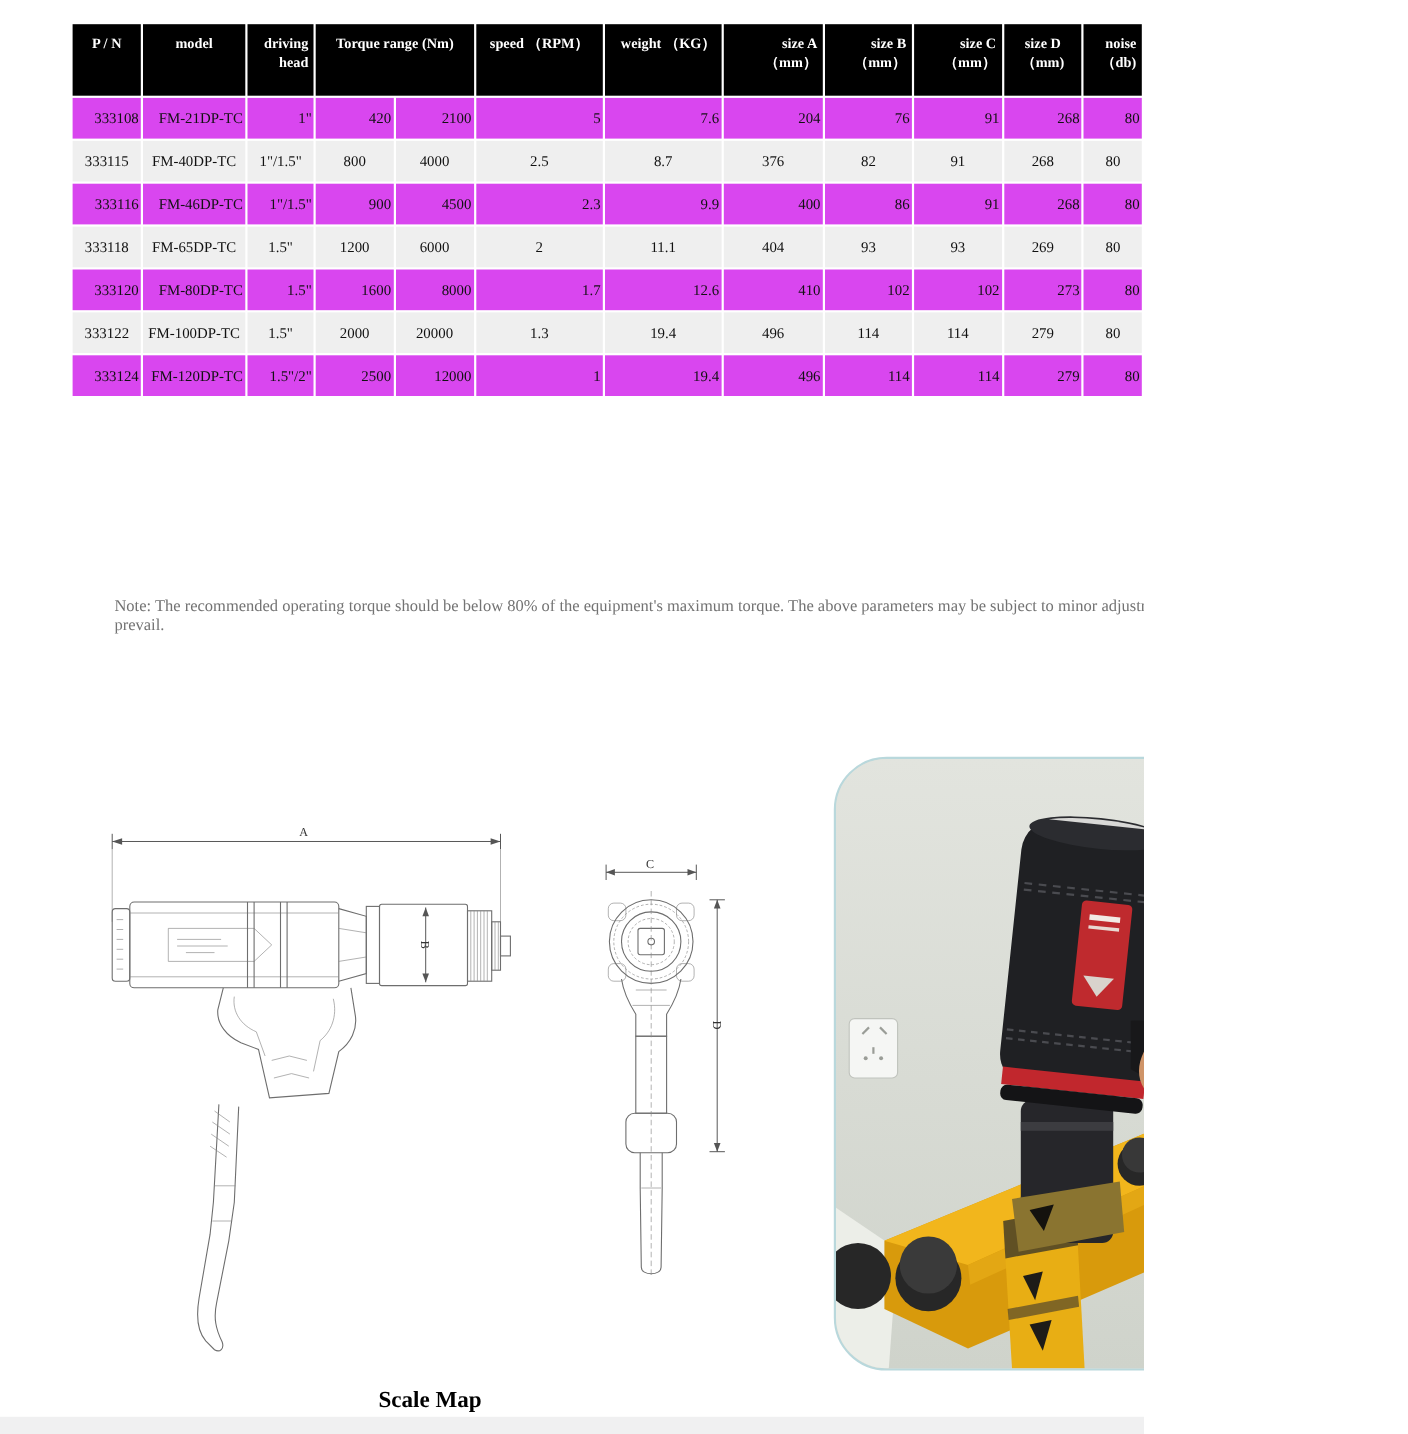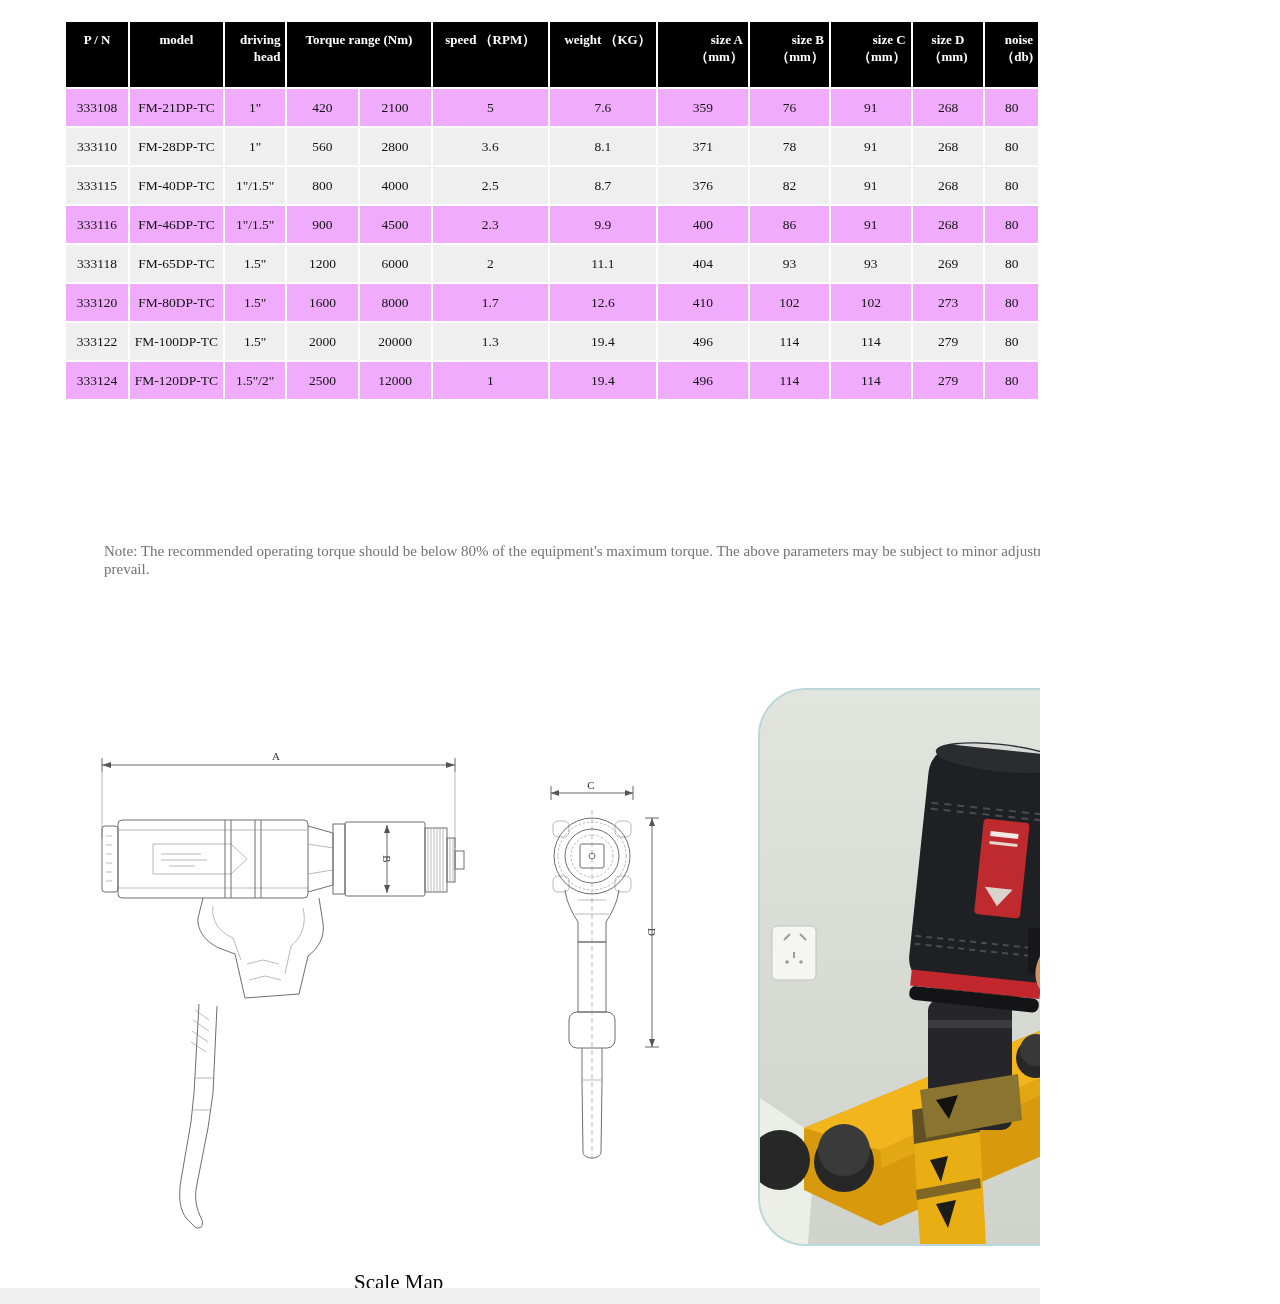--- a/index.html
+++ b/index.html
@@ -5,21 +5,21 @@
   html,body{margin:0;padding:0;background:#ffffff;}
   .canvas{position:relative;width:1040px;height:1304px;background:#ffffff;overflow:hidden;
           font-family:"Liberation Serif", serif;color:#111;}
 
   
   .spec-table{position:absolute;left:64px;top:20px;border-collapse:separate;border-spacing:2px;
               table-layout:fixed;background:#ffffff;}
   .spec-table th{background:#000;color:#fff;font-weight:bold;font-size:13px;line-height:1.3;
                  vertical-align:top;height:65px;box-sizing:border-box;padding:10px 5px 3px 5px;}
   .spec-table td{font-size:13.5px;text-align:center;height:37px;box-sizing:border-box;padding:0 2px;}
-  .row-dark td{background:#f0abfc;}
+  .row-dark td{background:#d946ef;text-align:right;}
   .row-light td{background:#efefef;}
   .th-c{text-align:center;}
   .th-l{text-align:right;padding-left:7px;}
   .th-r{padding-right:7px;}
 
   
   .note{position:absolute;left:88px;top:526px;width:1182px;margin:16px;
         font-size:15px;line-height:1.2;color:#737373;}
 
   
@@ -30,21 +30,21 @@
   .dim{stroke:#555;stroke-width:.9;fill:none;}
   .dim-label{font-family:"Liberation Serif",serif;font-size:11px;fill:#333;stroke:none;}
   .arrow{fill:#555;stroke:none;}
 
   
   .photo{position:absolute;left:758px;top:688px;width:392px;height:558px;border-radius:48px;
          border:2px solid #b9d8dc;overflow:hidden;background:#dcdfd8;box-sizing:border-box;}
   .photo svg{display:block;}
 
   
-  .scale-map{position:absolute;left:340px;top:1256px;margin:14px;font-size:21px;font-weight:normal;color:#000;}
+  .scale-map{position:absolute;left:340px;top:1256px;margin:4px;font-size:21px;font-weight:bold;color:#000;}
   .bottom-strip{position:absolute;left:0;top:1288px;width:1280px;height:16px;background:#f0f0f1;}
 </style>
 </head>
 <body>
 
 <div class="canvas">
 
   <table class="spec-table">
     <colgroup>
       <col style="width:68px">
@@ -77,36 +77,22 @@
     </thead>
     <tbody>
         <tr class="row-dark">
           <td>333108</td>
           <td>FM-21DP-TC</td>
           <td>1"</td>
           <td>420</td>
           <td>2100</td>
           <td>5</td>
           <td>7.6</td>
-          <td>359</td>
+          <td>204</td>
           <td>76</td>
-          <td>91</td>
-          <td>268</td>
-          <td>80</td>
-        </tr>
-        <tr class="row-light">
-          <td>333110</td>
-          <td>FM-28DP-TC</td>
-          <td>1"</td>
-          <td>560</td>
-          <td>2800</td>
-          <td>3.6</td>
-          <td>8.1</td>
-          <td>371</td>
-          <td>78</td>
           <td>91</td>
           <td>268</td>
           <td>80</td>
         </tr>
         <tr class="row-light">
           <td>333115</td>
           <td>FM-40DP-TC</td>
           <td>1"/1.5"</td>
           <td>800</td>
           <td>4000</td>

